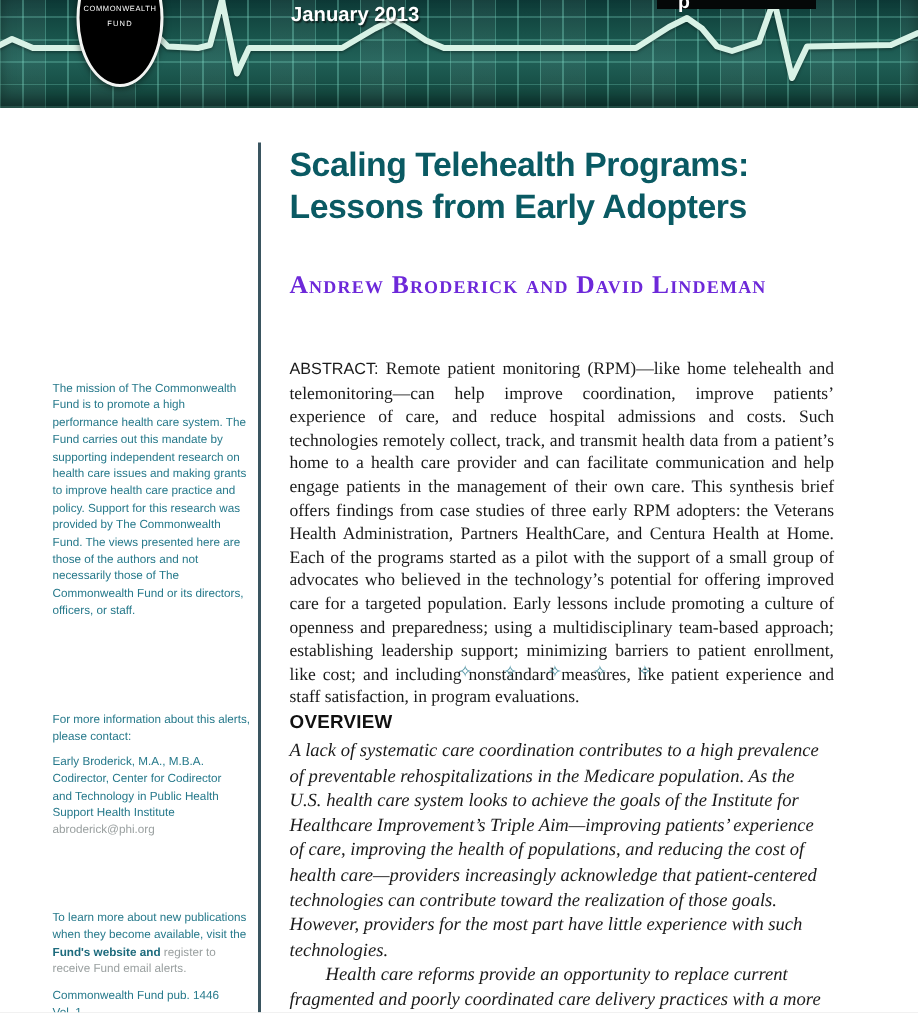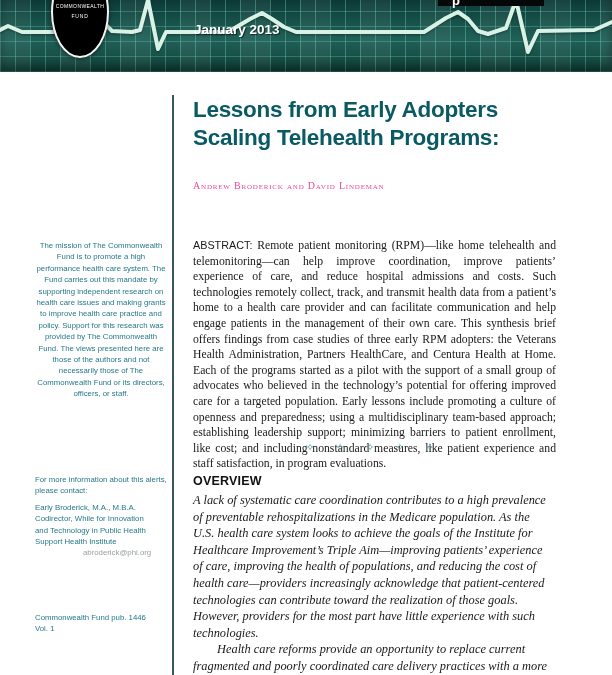--- a/index.html
+++ b/index.html
@@ -48,61 +48,62 @@
   }
   .fund-logo .logo-text {
     position: absolute; left: 0; top: 35px; width: 100%;
     text-align: center;
     font-family: "Liberation Sans", sans-serif;
     color: #ffffff;
   }
   .logo-line1 { font-size: 5px; letter-spacing: 0.4px; line-height: 6px; }
   .logo-line2 { font-size: 5px; letter-spacing: 0.8px; line-height: 6px; margin-top: 4px; }
   .issue-date {
-    position: absolute; left: 194px; top: 22px;
+    position: absolute; left: 194px; top: 2px;
     font-family: "Liberation Sans", sans-serif;
     font-weight: bold; font-size: 13.5px;
     color: #ffffff;
     text-shadow: 1px 1px 1px rgba(0,0,0,0.6);
   }
 
   
   .sidebar-rule {
     position: absolute; left: 172px; top: 95px;
     width: 2px; height: 580px;
     background: #3a5560;
   }
   .side-block {
     position: absolute; left: 35px; width: 132px;
     font-family: "Liberation Sans", sans-serif;
     font-size: 7.8px; line-height: 11.4px;
     color: #26798b;
   }
-  .mission-block { top: 240px; text-align: center; }
+  .mission-block { top: 253px; }
   .contact-block { top: 474px; }
   .contact-lines { margin-top: 5px; }
   .pub-block { top: 606px; }
   .pub-number-lines { margin-top: 6px; }
-  .gray-text { color: #9aa0a0; margin-left: 48px; }
+  .gray-text { color: #9aa0a0; }
   .bold-teal { font-weight: bold; color: #1d6b7d; }
 
   
   .article-title {
     position: absolute; left: 193px; top: 96px;
     font-family: "Liberation Sans", sans-serif;
     font-weight: bold; font-size: 22.5px; line-height: 28px;
     letter-spacing: -0.3px;
     color: #0a5a63;
   }
   .byline {
     position: absolute; left: 193px; top: 180px;
     font-family: "Liberation Serif", serif;
     font-variant: small-caps;
-    font-size: 10px; letter-spacing: 0.8px;
-    color: #ec4899;
+    font-size: 17px; letter-spacing: 0.8px;
+    color: #6d28d9;
+    font-weight: bold;
   }
   .abstract {
     position: absolute; left: 193px; top: 238px; width: 363px;
     font-size: 11.7px; line-height: 15.6px;
     text-align: justify;
   }
   .abstract-label {
     font-family: "Liberation Sans", sans-serif;
     font-weight: normal; font-size: 10.8px;
   }
@@ -145,37 +146,38 @@
   </div>
 
   <div class="sidebar-rule"></div>
 
   <div class="side-block mission-block">The mission of The Commonwealth Fund is to promote a high performance health care system. The Fund carries out this mandate by supporting independent research on health care issues and making grants to improve health care practice and policy. Support for this research was provided by The Commonwealth Fund. The views presented here are those of the authors and not necessarily those of The Commonwealth Fund or its directors, officers, or staff.</div>
 
   <div class="side-block contact-block">
     <div>For more information about this alerts, please contact:</div>
     <div class="contact-lines">
       <div>Early Broderick, M.A., M.B.A.</div>
-      <div>Codirector, While for Innovation</div>
+      <div>Codirector, Center for Codirector</div>
       <div>and Technology in Public Health</div>
       <div>Support Health Institute</div>
       <div class="gray-text">abroderick@phi.org</div>
     </div>
   </div>
 
   <div class="side-block pub-block">
+    <div><span>To learn more about new publications when they become available, visit the </span><span class="bold-teal">Fund's website and</span><span class="gray-text"> register to receive Fund email alerts.</span></div>
     <div class="pub-number-lines">
       <div>Commonwealth Fund pub. 1446</div>
       <div>Vol. 1</div>
     </div>
   </div>
 
   <div class="article-title">
+    <div>Scaling Telehealth Programs:</div>
     <div>Lessons from Early Adopters</div>
-    <div>Scaling Telehealth Programs:</div>
   </div>
 
   <div class="byline">Andrew Broderick and David Lindeman</div>
 
   <div class="abstract"><span class="abstract-label">ABSTRACT:</span><span> Remote patient monitoring (RPM)—like home telehealth and telemonitoring—can help improve coordination, improve patients’ experience of care, and reduce hospital admissions and costs. Such technologies remotely collect, track, and transmit health data from a patient’s home to a health care provider and can facilitate communication and help engage patients in the management of their own care. This synthesis brief offers findings from case studies of three early RPM adopters: the Veterans Health Administration, Partners HealthCare, and Centura Health at Home. Each of the programs started as a pilot with the support of a small group of advocates who believed in the technology’s potential for offering improved care for a targeted population. Early lessons include promoting a culture of openness and preparedness; using a multidisciplinary team-based approach; establishing leadership support; minimizing barriers to patient enrollment, like cost; and including nonstandard measures, like patient experience and staff satisfaction, in program evaluations.</span></div>
 
   <div class="ornament-row">✧ ✧ ✧ ✧ ✧</div>
 
   <div class="overview-heading">OVERVIEW</div>
 

